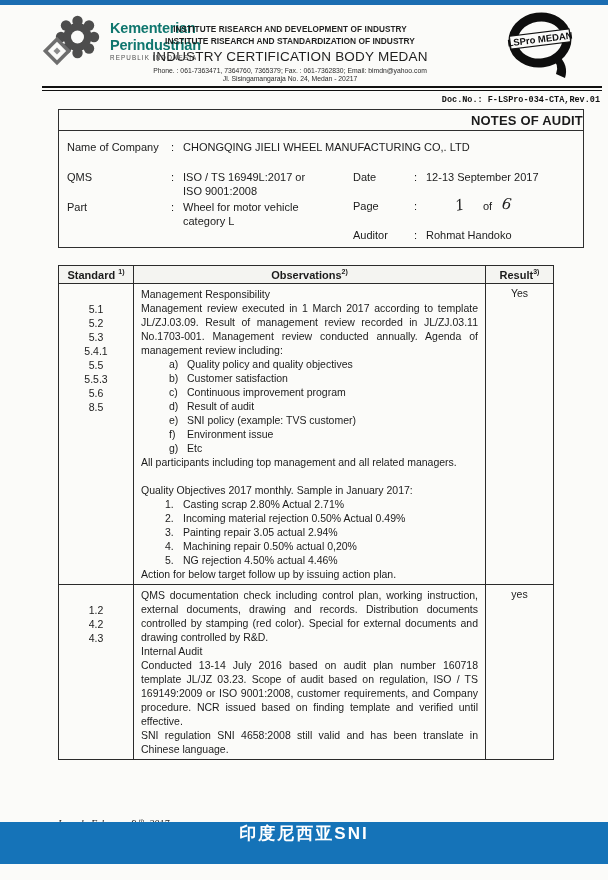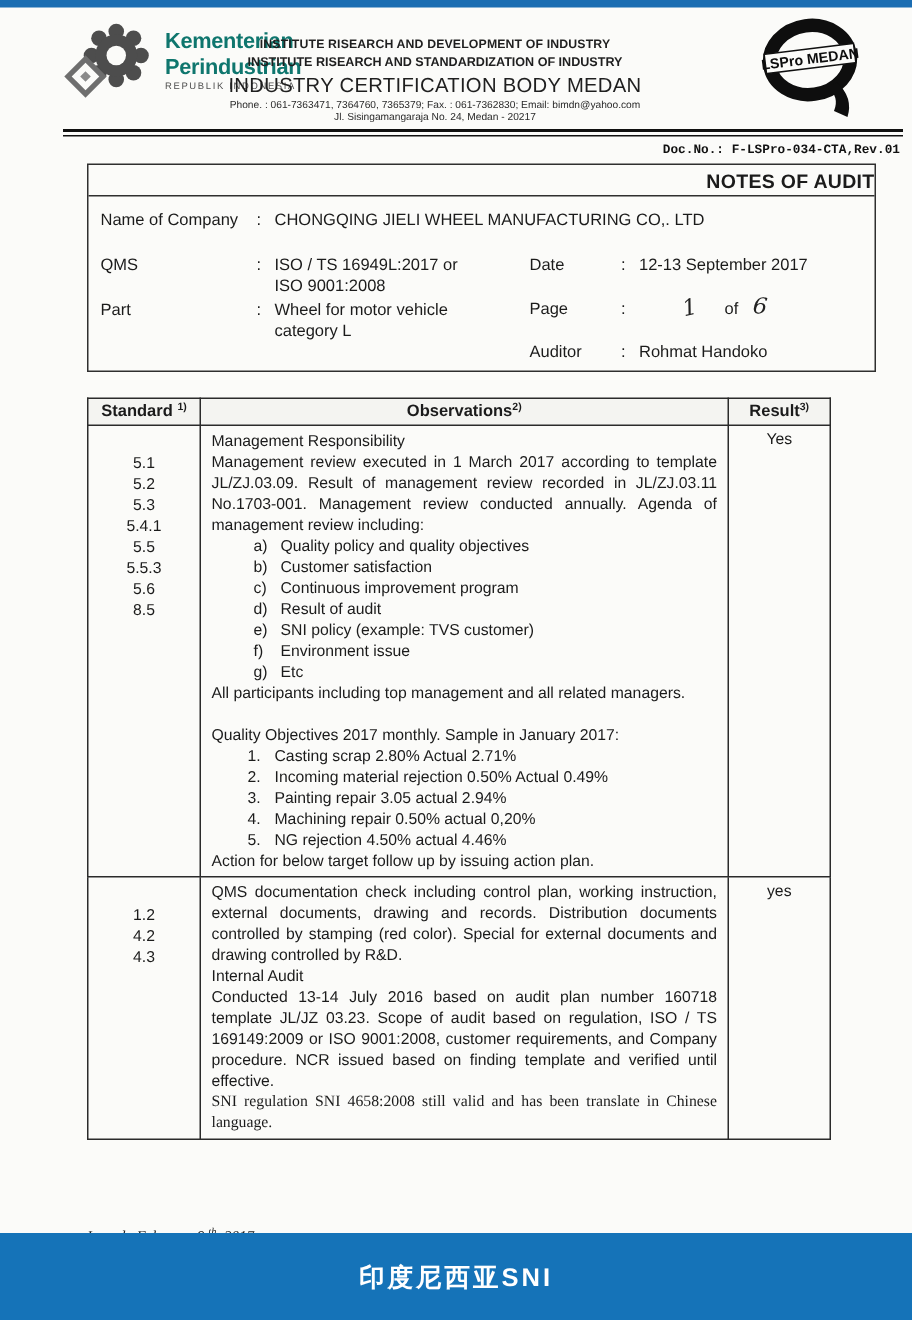--- a/index.html
+++ b/index.html
@@ -1,21 +1,21 @@
 <!DOCTYPE html>
 <html><head>
 <meta charset="utf-8">
 <style>
   * { margin:0; padding:0; box-sizing:border-box; }
   body { font-family:"Liberation Sans", sans-serif; background:#e8e8e8; }
   .page { position:relative; width:608px; height:880px; background:#fbfbf9; color:#1b1b1b; overflow:hidden; margin:0 auto; }
 
   
   .top-bar { position:absolute; left:0; top:0; width:608px; height:5px; }
-  .bottom-bar { position:absolute; left:0; top:822px; width:608px; height:58px; display:flex; align-items:center; justify-content:center; }
+  .bottom-bar { position:absolute; left:0; top:822px; width:608px; height:42px; display:flex; justify-content:center; }
   .bottom-bar .cn { color:#ffffff; font-size:17px; font-weight:bold; letter-spacing:2px; }
 
   
   .gear-logo { position:absolute; left:42px; top:15px; }
   .ministry { position:absolute; left:110px; top:21px; line-height:1; }
   .ministry .l1, .ministry .l2 { font-weight:bold; font-size:14.5px; letter-spacing:-0.2px; color:#0f766e; }
   .ministry .l2 { margin-top:2px; }
   .ministry .l3 { font-size:6.3px; letter-spacing:1.1px; color:#4e4e4e; margin-top:3px; }
   .head-center { position:absolute; left:148px; top:25px; width:284px; text-align:center; color:#1f1f1f; }
   .head-center .inst { font-size:8.2px; font-weight:bold; letter-spacing:0.1px; }
@@ -40,21 +40,21 @@
   .audit-table { position:absolute; left:58px; top:265px; width:495px; border-collapse:collapse; table-layout:fixed; }
   .audit-table col.c1 { width:75px; } .audit-table col.c2 { width:352px; } .audit-table col.c3 { width:68px; }
   .audit-table th, .audit-table td { border:1px solid #2b2b2b; vertical-align:top; }
   .audit-table { border:1.5px solid #222; }
   .audit-table th { font-size:11px; font-weight:bold; text-align:center; padding:2px 0 2px 0; background:#f4f4f1; }
   .audit-table sup { font-size:7px; }
   td.std { text-align:center; font-size:10.5px; line-height:14px; padding-top:18px; }
   td.obs { font-size:10.5px; line-height:14px; padding:3px 7px 3px 7px;margin-top:12px; }
   td.res { text-align:center; font-size:10.5px; padding-top:3px; }
   .obs-para { text-align:justify; }
-  .obs-para3 { text-align:justify;font-family:Liberation Serif, serif; }
+  .obs-para3 { text-align:justify; }
   .li { padding-left:28px; }
   .li .li-m { display:inline-block; width:18px; }
   .li.num { padding-left:24px; }
   .obs-blank { height:14px; }
 
   .issued { position:absolute; left:58px; top:781px; font-family:"Liberation Serif", serif; font-style:italic; font-size:10px; color:#222;margin-top:36px; }
   .issued sup { font-size:7px; }
 </style>
 </head>
 <body>

